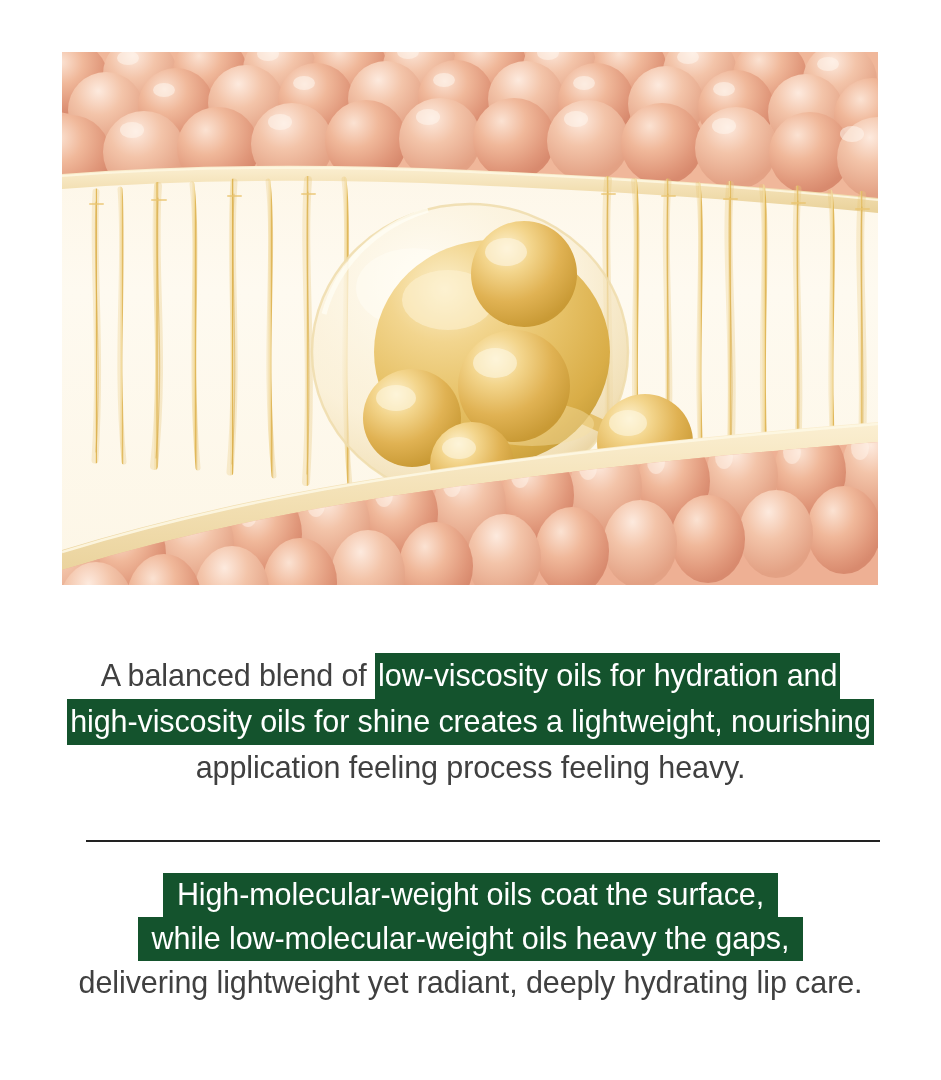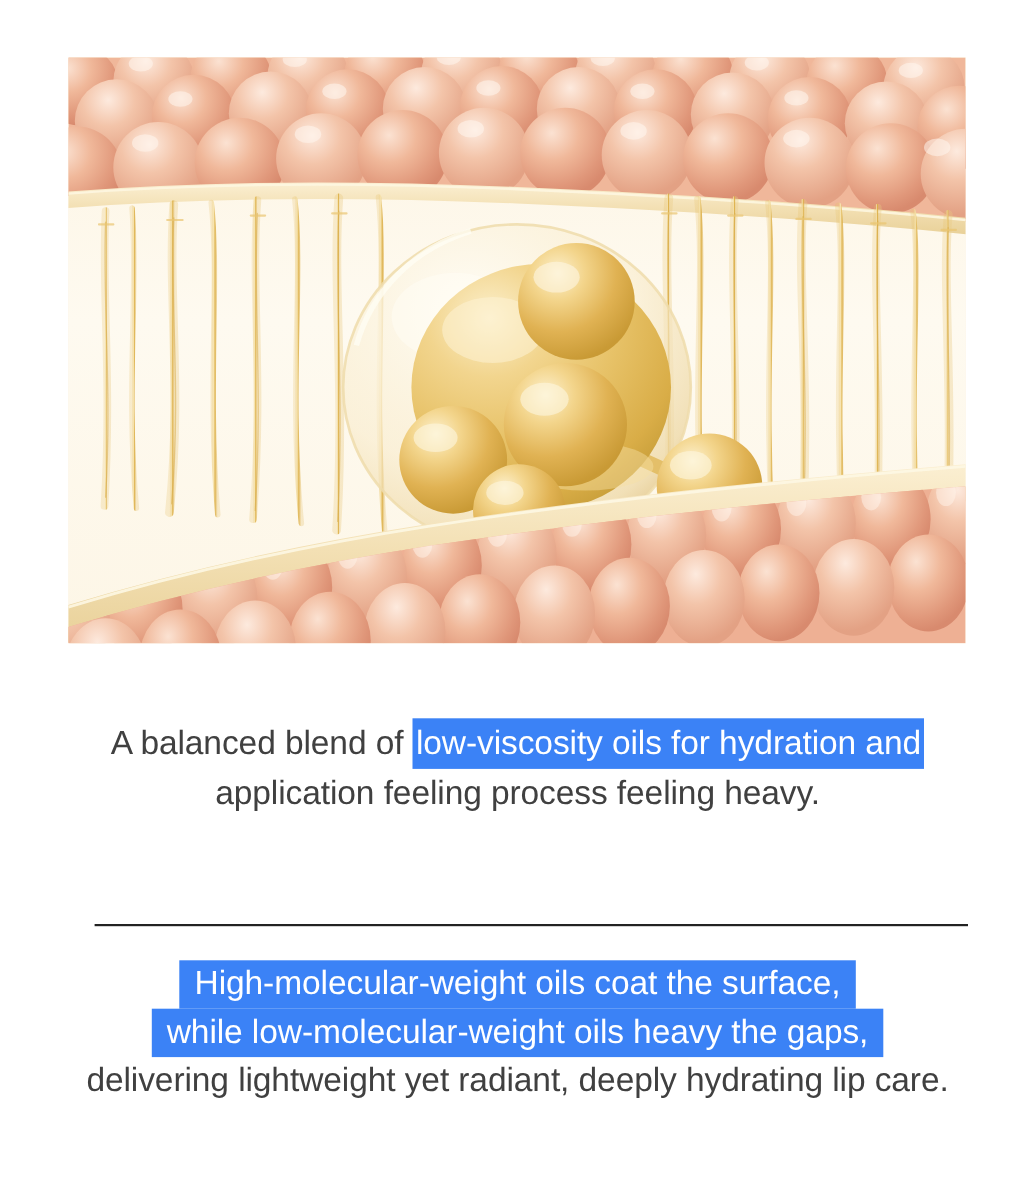--- a/index.html
+++ b/index.html
@@ -31,21 +31,21 @@
   #para-two{top:872px;}
 
   .copy-line{
     font-size:30.5px;
     line-height:46px;
     color:#1a1a1a;
     white-space:nowrap;
     letter-spacing:-0.1px;
   }
   .hl{
-    background:#3b82f6;
+    background:#14532d;
     color:#ffffff;
     padding:5px 3px 7px 3px;
     box-decoration-break:clone;
     text-align:right;
     -webkit-box-decoration-break:clone;
   }
   .plain{color:#404040;}
 
   
   #para-two .copy-line{line-height:44px;}
@@ -325,20 +325,23 @@
       </g>
     </g>
   </svg>
 </div>
 
 <div class="copy-block" id="para-one">
   <div class="copy-line">
     <span class="plain">A balanced blend of </span><span class="hl">low-viscosity oils for hydration and</span>
   </div>
   <div class="copy-line">
+    <span class="hl">high-viscosity oils for shine creates a lightweight, nourishing</span>
+  </div>
+  <div class="copy-line">
     <span class="plain">application feeling</span><span class="plain"> process feeling heavy.</span>
   </div>
 </div>
 
 <div class="divider"></div>
 
 <div class="copy-block" id="para-two">
   <div class="copy-line solid">
     <span class="hl">High-molecular-weight oils coat the surface,</span>
   </div>

